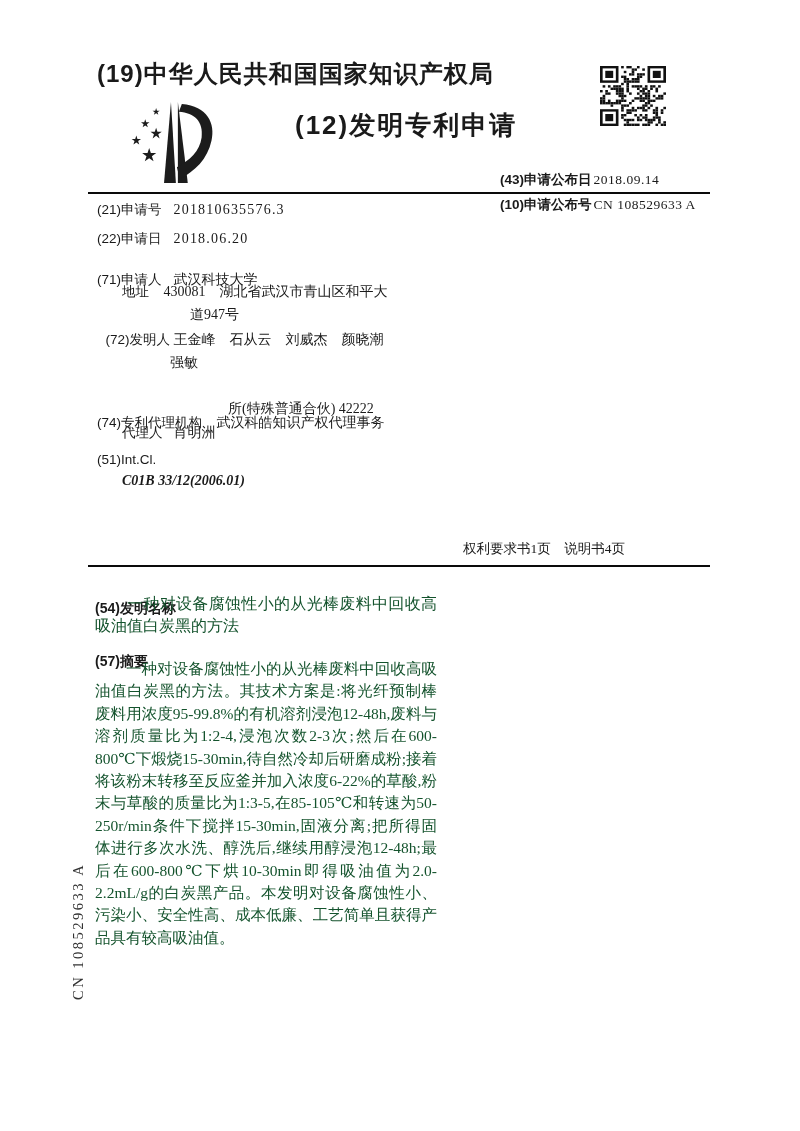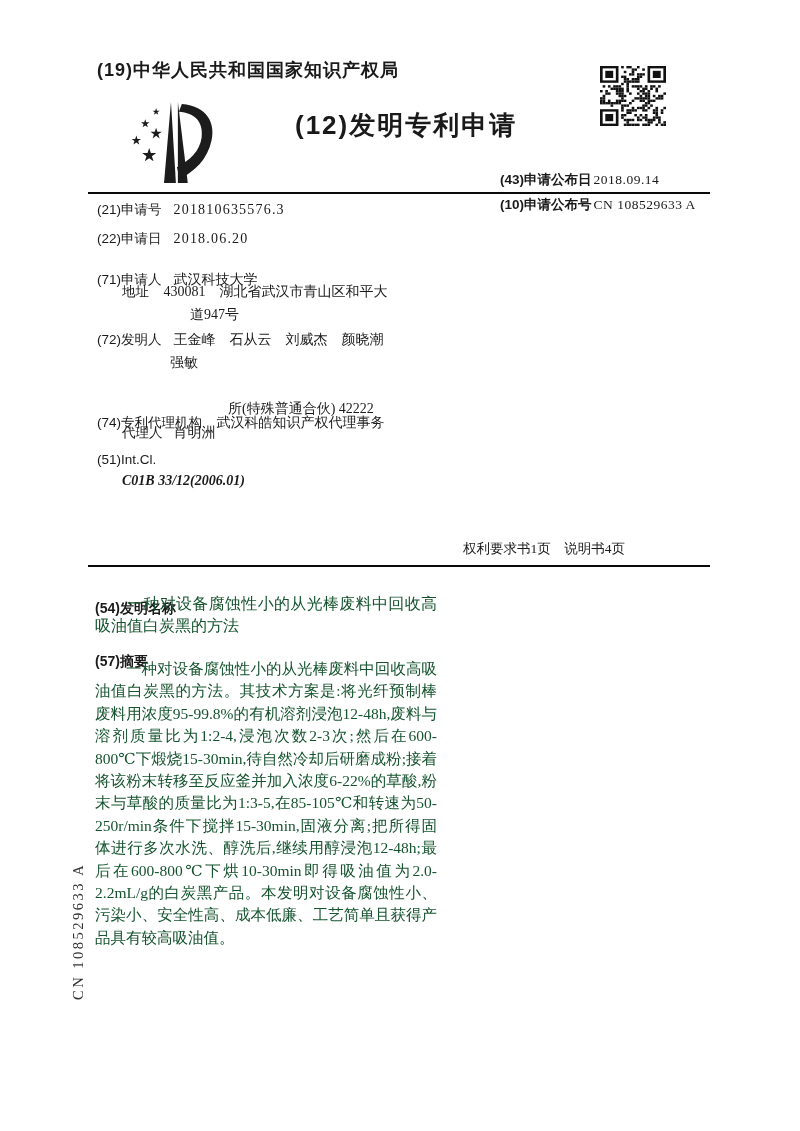--- a/index.html
+++ b/index.html
@@ -2,21 +2,21 @@
 <html><head>
 <meta charset="utf-8">
 <style>
   html,body{margin:0;padding:0;background:#fff;}
   .page{position:relative;width:800px;height:1131px;background:#ffffff;overflow:hidden;
         font-family:"Liberation Serif","DejaVu Serif",serif;color:#1a1a1a;}
   .abs{position:absolute;}
   .gothic{font-family:"Liberation Sans","DejaVu Sans",sans-serif;font-weight:700;}
   .serif{font-family:"Liberation Serif","DejaVu Serif",serif;font-weight:400;}
   .rule{position:absolute;left:88px;width:622px;height:2px;background:#0a0a0a;}
-  .office{left:97px;top:58px;font-size:18px;letter-spacing:1px;}
+  .office{left:97px;top:58px;font-size:24px;letter-spacing:1px;}
   .doctype{left:295px;top:108px;font-size:26px;letter-spacing:2px;}
   .pubrow{left:500px;width:215px;font-size:13.5px;white-space:nowrap;}
   .pubrow .plbl{font-family:"Liberation Sans","DejaVu Sans",sans-serif;font-weight:700;}
   .pubrow .pval{font-family:"Liberation Serif","DejaVu Serif",serif;letter-spacing:0.5px;margin-left:2px;}
   .brow{font-size:14px;white-space:nowrap;}
   .brow .lbl{display:inline-block;font-family:"Liberation Sans","DejaVu Sans",sans-serif;
              font-weight:400;font-size:13.5px;}
   .brow .val{font-family:"Liberation Serif","DejaVu Serif",serif;}
   .num{letter-spacing:1.2px;}
   .pages{left:95px;top:540px;width:530px;text-align:right;font-size:13.5px;}
@@ -299,21 +299,21 @@
     <span class="val">武汉科技大学</span>
   </div>
 
   <div class="abs brow" style="left:122px;top:283px;">
     <span class="lbl" style="width:38px;">地址</span>
     <span class="val">430081　湖北省武汉市青山区和平大</span>
   </div>
   <div class="abs brow val" style="left:190px;top:306px;">道947号</div>
 
   <div class="abs brow" style="left:97px;top:331px;">
-    <span class="lbl" style="width:73px;">(72)发明人</span>
+    <span class="lbl" style="width:73px;text-align:right;">(72)发明人</span>
     <span class="val">王金峰　石从云　刘威杰　颜晓潮</span>
   </div>
   <div class="abs brow val" style="left:170px;top:354px;">强敏</div>
 
   <div class="abs brow" style="left:97px;top:378px;">
     <span class="lbl" style="width:116px;margin-top:36px;">(74)专利代理机构</span>
     <span class="val">武汉科皓知识产权代理事务</span>
   </div>
   <div class="abs brow val" style="left:228px;top:400px;">所(特殊普通合伙) 42222</div>
 

